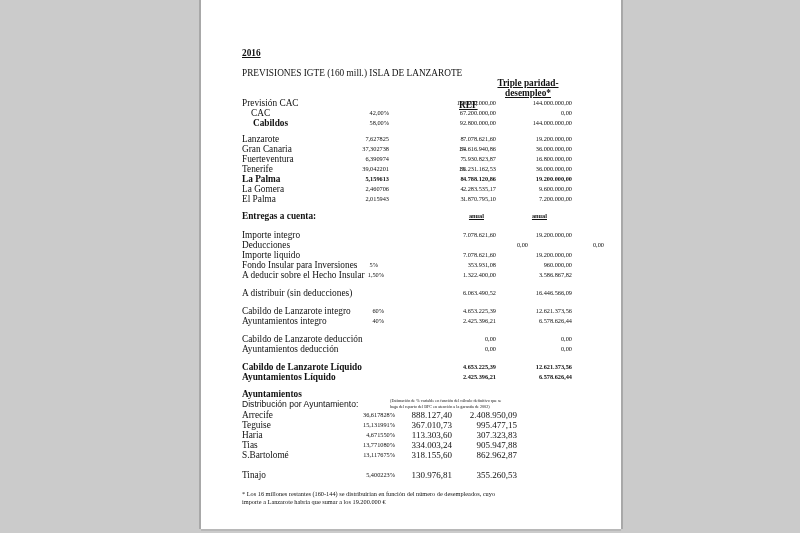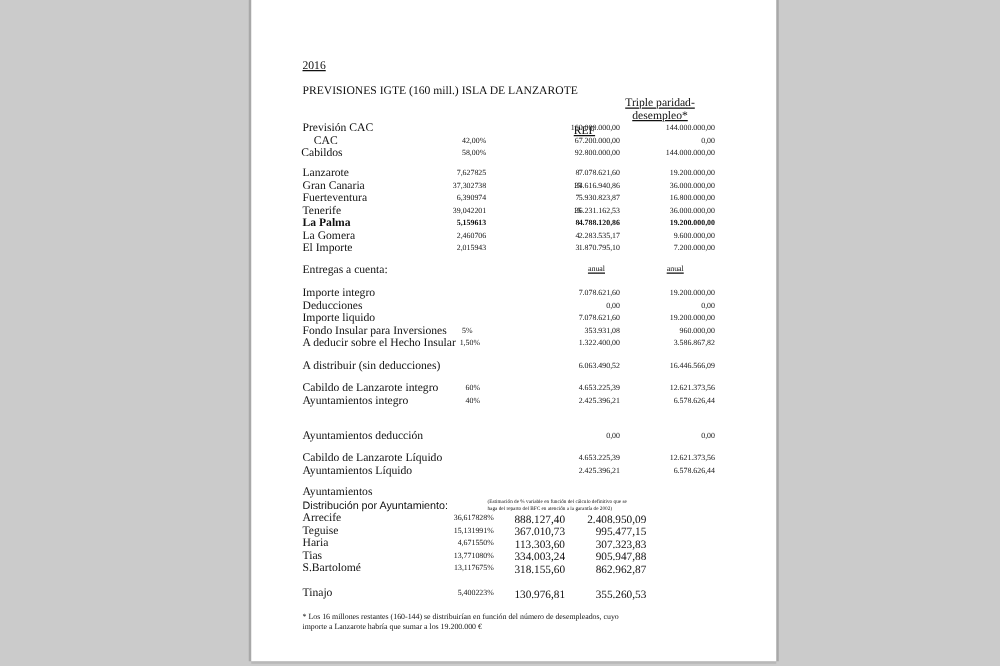--- a/index.html
+++ b/index.html
@@ -9,21 +9,21 @@
   }
   .page {
     position: absolute; left: 201px; top: 0; width: 420px; height: 529px;
     background: #ffffff;
     box-shadow: -2px 0 0 #a8a8a8, 2px 0 0 #a8a8a8, 0 2px 0 #b8b8b8;
   }
   .abs { position: absolute; white-space: nowrap; }
   .t { font-size: 9.3px; line-height: 10px; }
   .small { font-size: 6.3px; line-height: 7px; }
   .tiny { font-size: 4.2px; line-height: 5px; }
-  .b { font-weight: normal; }
+  .b { font-weight: bold; }
   .u { text-decoration: underline; }
   .c { text-align: center; }
   .row { position: absolute; left: 0; width: 420px; height: 10px; }
   .row > span { position: absolute; white-space: nowrap; }
   .lbl { left: 41px; font-size: 9.3px; }
   .pct { right: 232px; font-size: 6.3px; top: 1px; text-align: right; }
   .seats { left: 255px; width: 12px; text-align: center; font-size: 6.3px; top: 1px; }
   .ref { right: 125px; font-size: 6.3px; top: 1px; text-align: right; }
   .trp { right: 49px; font-size: 6.3px; top: 1px; text-align: right; }
   .ay-pct { right: 226px; font-size: 6.3px; top: 1px; }
@@ -47,21 +47,21 @@
     <span class="ref">160.000.000,00</span>
     <span class="trp">144.000.000,00</span>
   </div>
   <div class="row" style="top:108px;">
     <span class="lbl" style="left:50px;">CAC</span>
     <span class="pct">42,00%</span>
     <span class="ref">67.200.000,00</span>
     <span class="trp">0,00</span>
   </div>
   <div class="row" style="top:118px;">
-    <span class="lbl" style="left:40px;">Cabildos</span>
+    <span class="lbl" style="left:52px;font-weight:bold;">Cabildos</span>
     <span class="pct">58,00%</span>
     <span class="ref">92.800.000,00</span>
     <span class="trp">144.000.000,00</span>
   </div>
 
   <div class="row" style="top:134px;">
     <span class="lbl">Lanzarote</span>
     <span class="pct">7,627825</span>
     <span class="seats">8</span>
     <span class="ref">7.078.621,60</span>
@@ -96,39 +96,39 @@
     <span class="trp">19.200.000,00</span>
   </div>
   <div class="row" style="top:184px;">
     <span class="lbl">La Gomera</span>
     <span class="pct">2,460706</span>
     <span class="seats">4</span>
     <span class="ref">2.283.535,17</span>
     <span class="trp">9.600.000,00</span>
   </div>
   <div class="row" style="top:194px;">
-    <span class="lbl">El Importe</span>
+    <span class="lbl">El Palma</span>
     <span class="pct">2,015943</span>
     <span class="seats">3</span>
     <span class="ref">1.870.795,10</span>
     <span class="trp">7.200.000,00</span>
   </div>
 
   <div class="row" style="top:211px;">
     <span class="lbl b">Entregas a cuenta:</span>
     <span class="ref b u" style="right:137px;">anual</span>
     <span class="trp b u" style="right:74px;">anual</span>
   </div>
 
   <div class="row" style="top:230px;">
     <span class="lbl">Importe integro</span>
     <span class="ref">7.078.621,60</span>
     <span class="trp">19.200.000,00</span>
   </div>
-  <div class="row" style="top:240px;">
+  <div class="row" style="top:240px;padding-left:32px;">
     <span class="lbl">Deducciones</span>
     <span class="ref">0,00</span>
     <span class="trp">0,00</span>
   </div>
   <div class="row" style="top:250px;">
     <span class="lbl">Importe liquido</span>
     <span class="ref">7.078.621,60</span>
     <span class="trp">19.200.000,00</span>
   </div>
   <div class="row" style="top:260px;">
@@ -156,20 +156,25 @@
     <span class="ref">4.653.225,39</span>
     <span class="trp">12.621.373,56</span>
   </div>
   <div class="row" style="top:316px;">
     <span class="lbl">Ayuntamientos integro</span>
     <span class="pct" style="right:237px;">40%</span>
     <span class="ref">2.425.396,21</span>
     <span class="trp">6.578.626,44</span>
   </div>
 
+  <div class="row" style="top:334px;">
+    <span class="lbl">Cabildo de Lanzarote deducción</span>
+    <span class="ref">0,00</span>
+    <span class="trp">0,00</span>
+  </div>
   <div class="row" style="top:344px;">
     <span class="lbl">Ayuntamientos deducción</span>
     <span class="ref">0,00</span>
     <span class="trp">0,00</span>
   </div>
 
   <div class="row" style="top:362px;">
     <span class="lbl b">Cabildo de Lanzarote Líquido</span>
     <span class="ref b">4.653.225,39</span>
     <span class="trp b">12.621.373,56</span>

